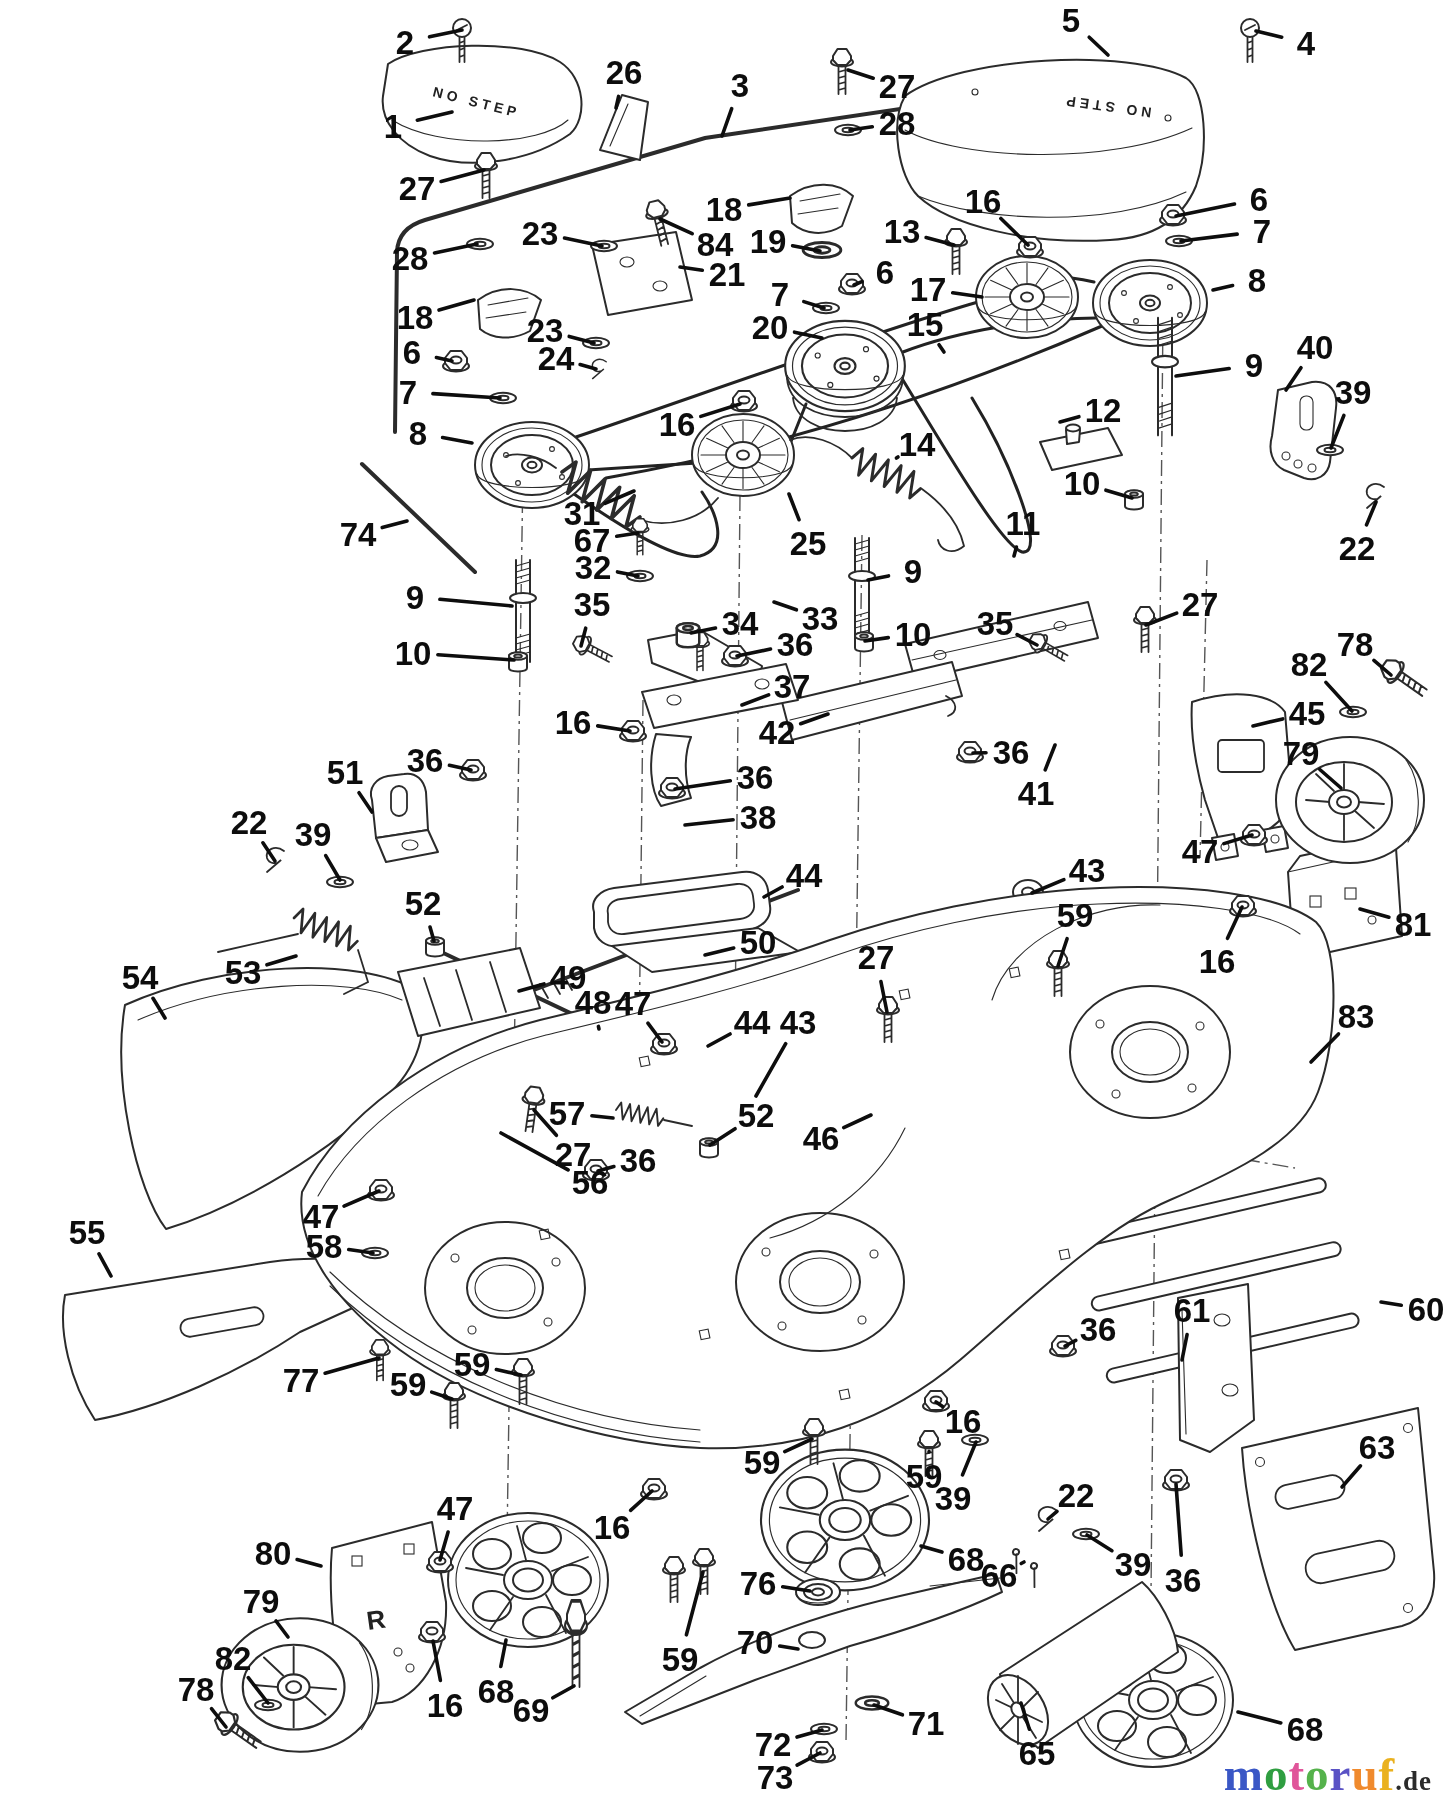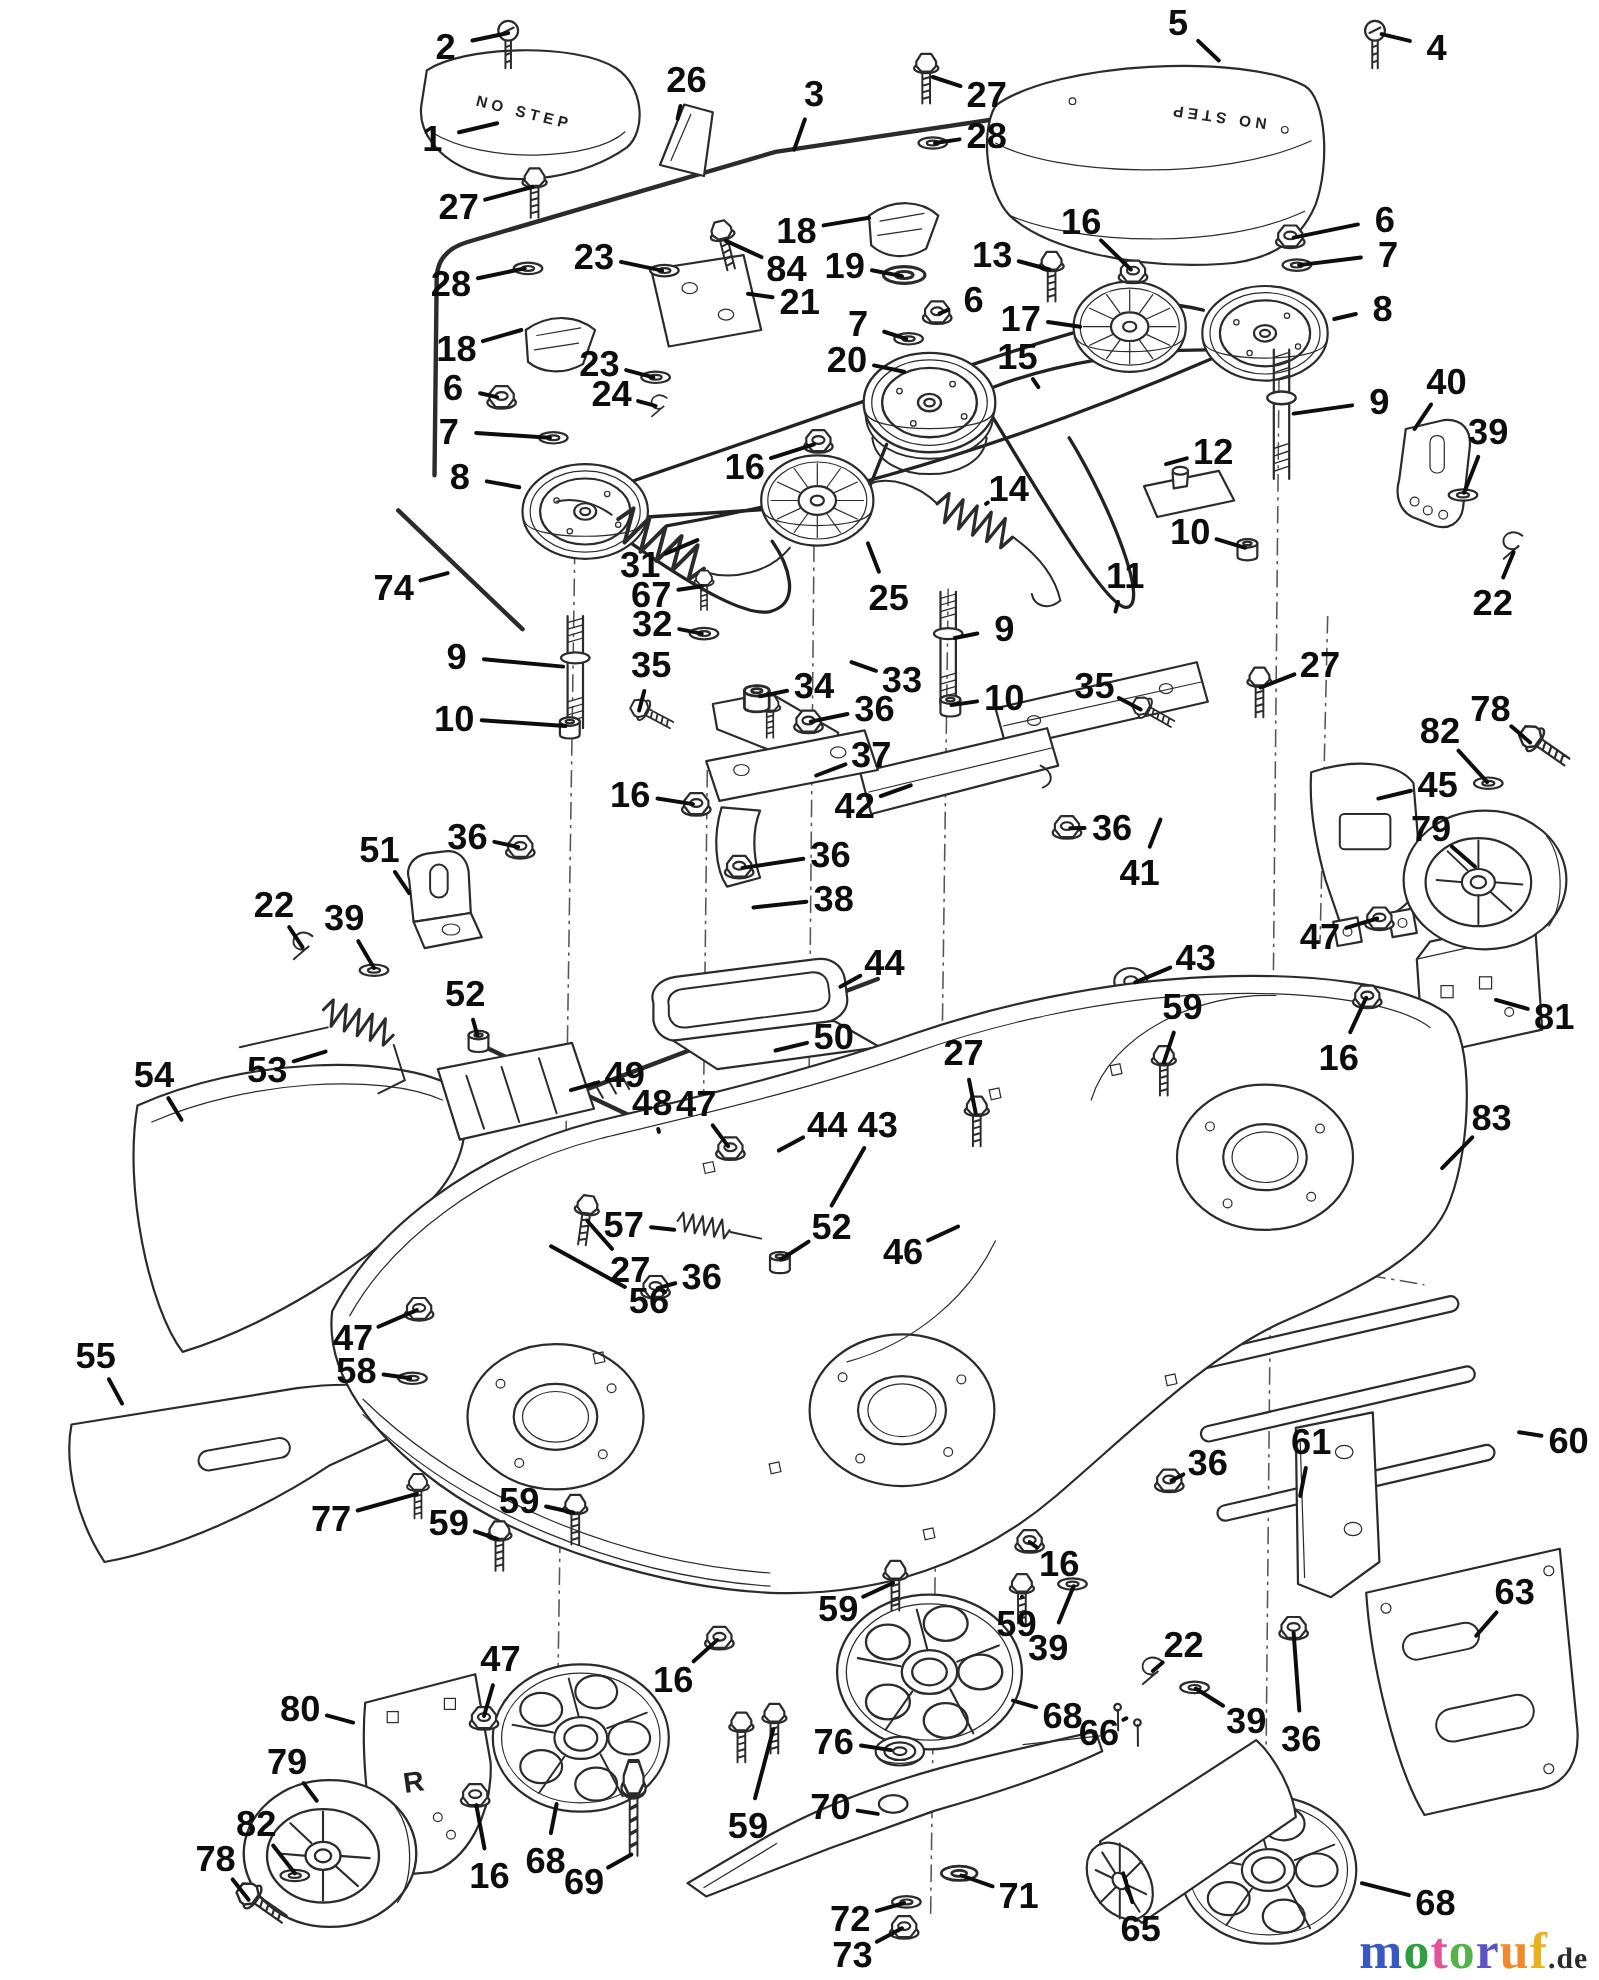--- a/index.html
+++ b/index.html
@@ -13,21 +13,21 @@
   .s2{fill:none;stroke:#2b2b2b;stroke-width:1.1;stroke-linecap:round;}
   .belt{fill:none;stroke:#222;stroke-width:3;stroke-linecap:round;}
   .rod{fill:none;stroke:#2b2b2b;stroke-width:4;stroke-linecap:round;}
   .dl{fill:none;stroke:#555;stroke-width:1.4;stroke-dasharray:16 5 3 5;}
   .callout{font-family:"Liberation Sans",sans-serif;font-size:33px;font-weight:700;fill:#0d0d0d;
            text-anchor:middle;dominant-baseline:central;}
   .leader{stroke:#0d0d0d;stroke-width:3.6;stroke-linecap:round;}
   .cover-text{font-family:"Liberation Sans",sans-serif;font-size:14px;font-weight:700;fill:#222;
               letter-spacing:4px;}
   .r-mark{font-family:"Liberation Sans",sans-serif;font-size:26px;font-weight:700;fill:#222;}
-  .watermark{position:absolute;right:10px;bottom:2px;font-family:"Liberation Serif",serif;
+  .watermark{position:absolute;right:22px;bottom:2px;font-family:"Liberation Serif",serif;
              font-size:47px;font-weight:700;letter-spacing:1px;line-height:1;}
   .watermark .wm-suffix{font-size:27px;font-weight:700;}
 </style>
 </head>
 <body>
 
 <div class="canvas">
 <svg id="art" width="1454" height="1800" viewBox="0 0 1454 1800">
   <defs>
     <g id="nut">

